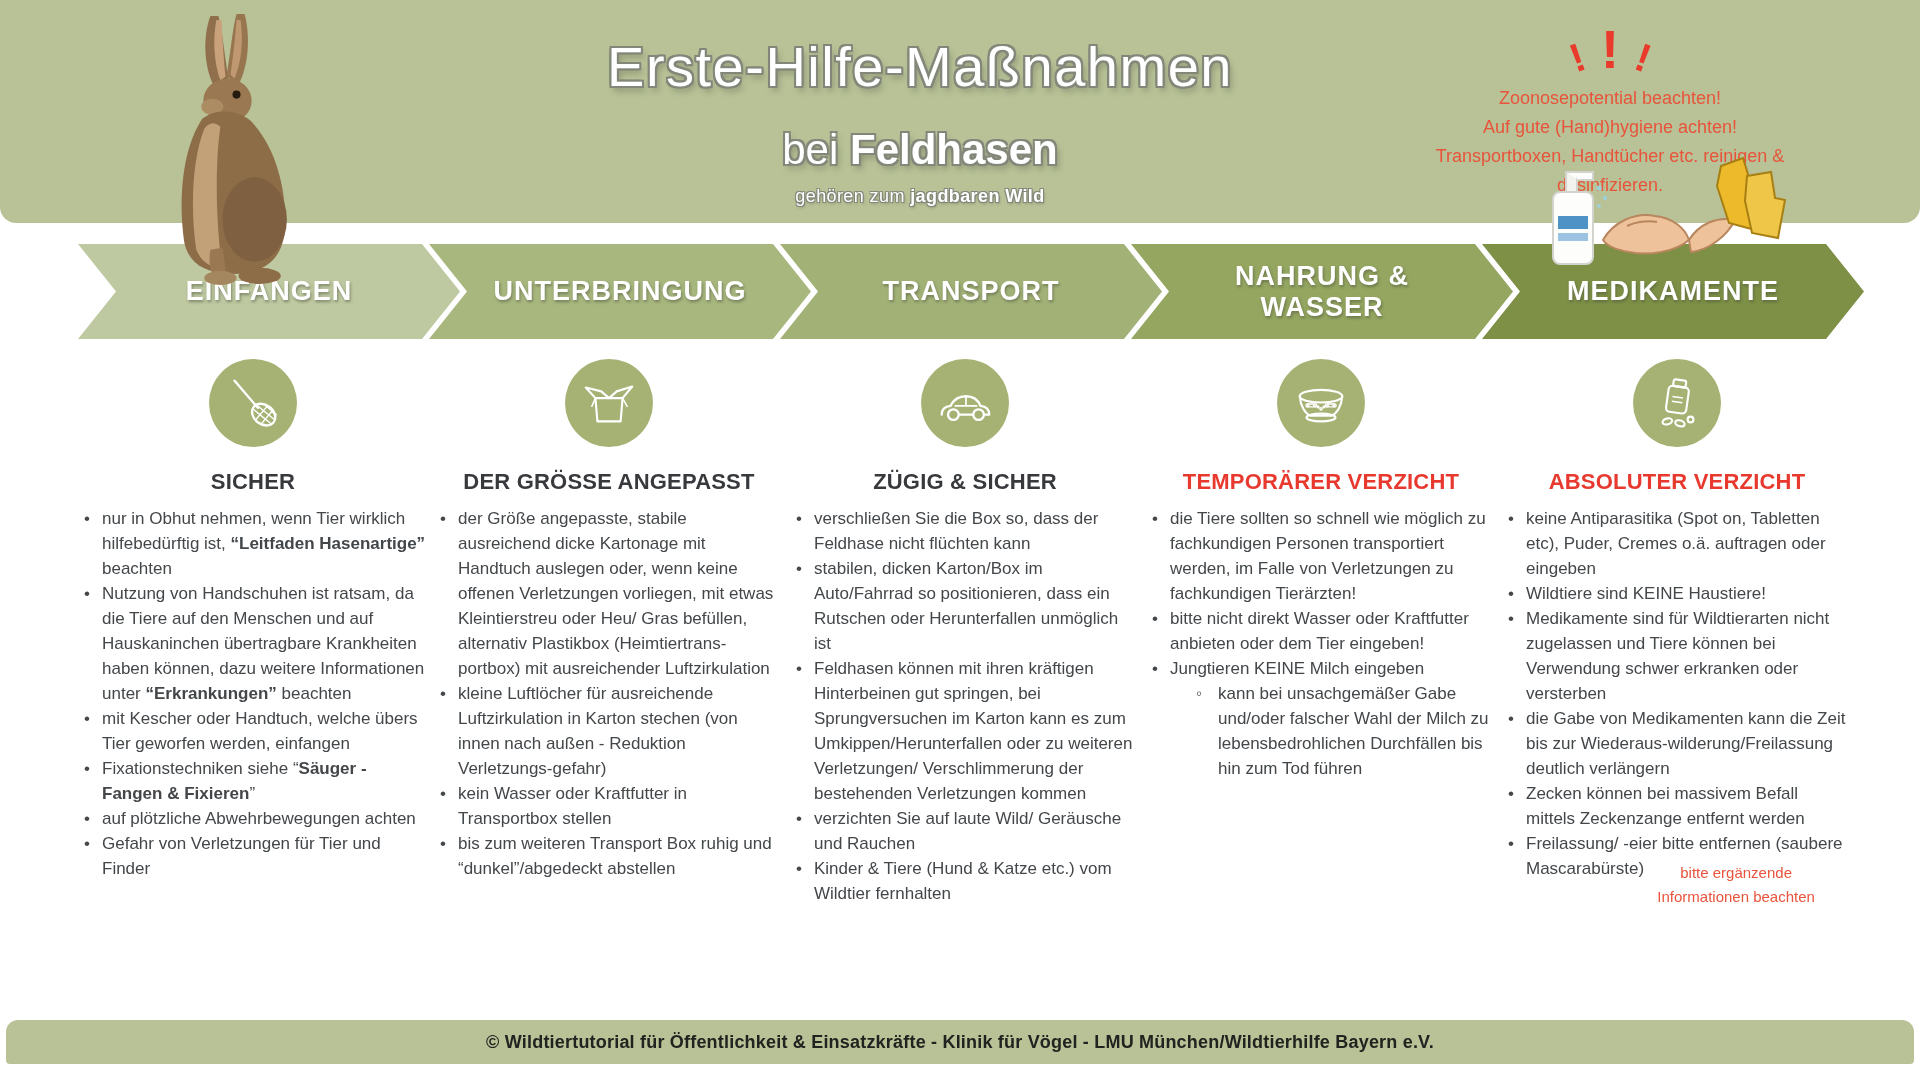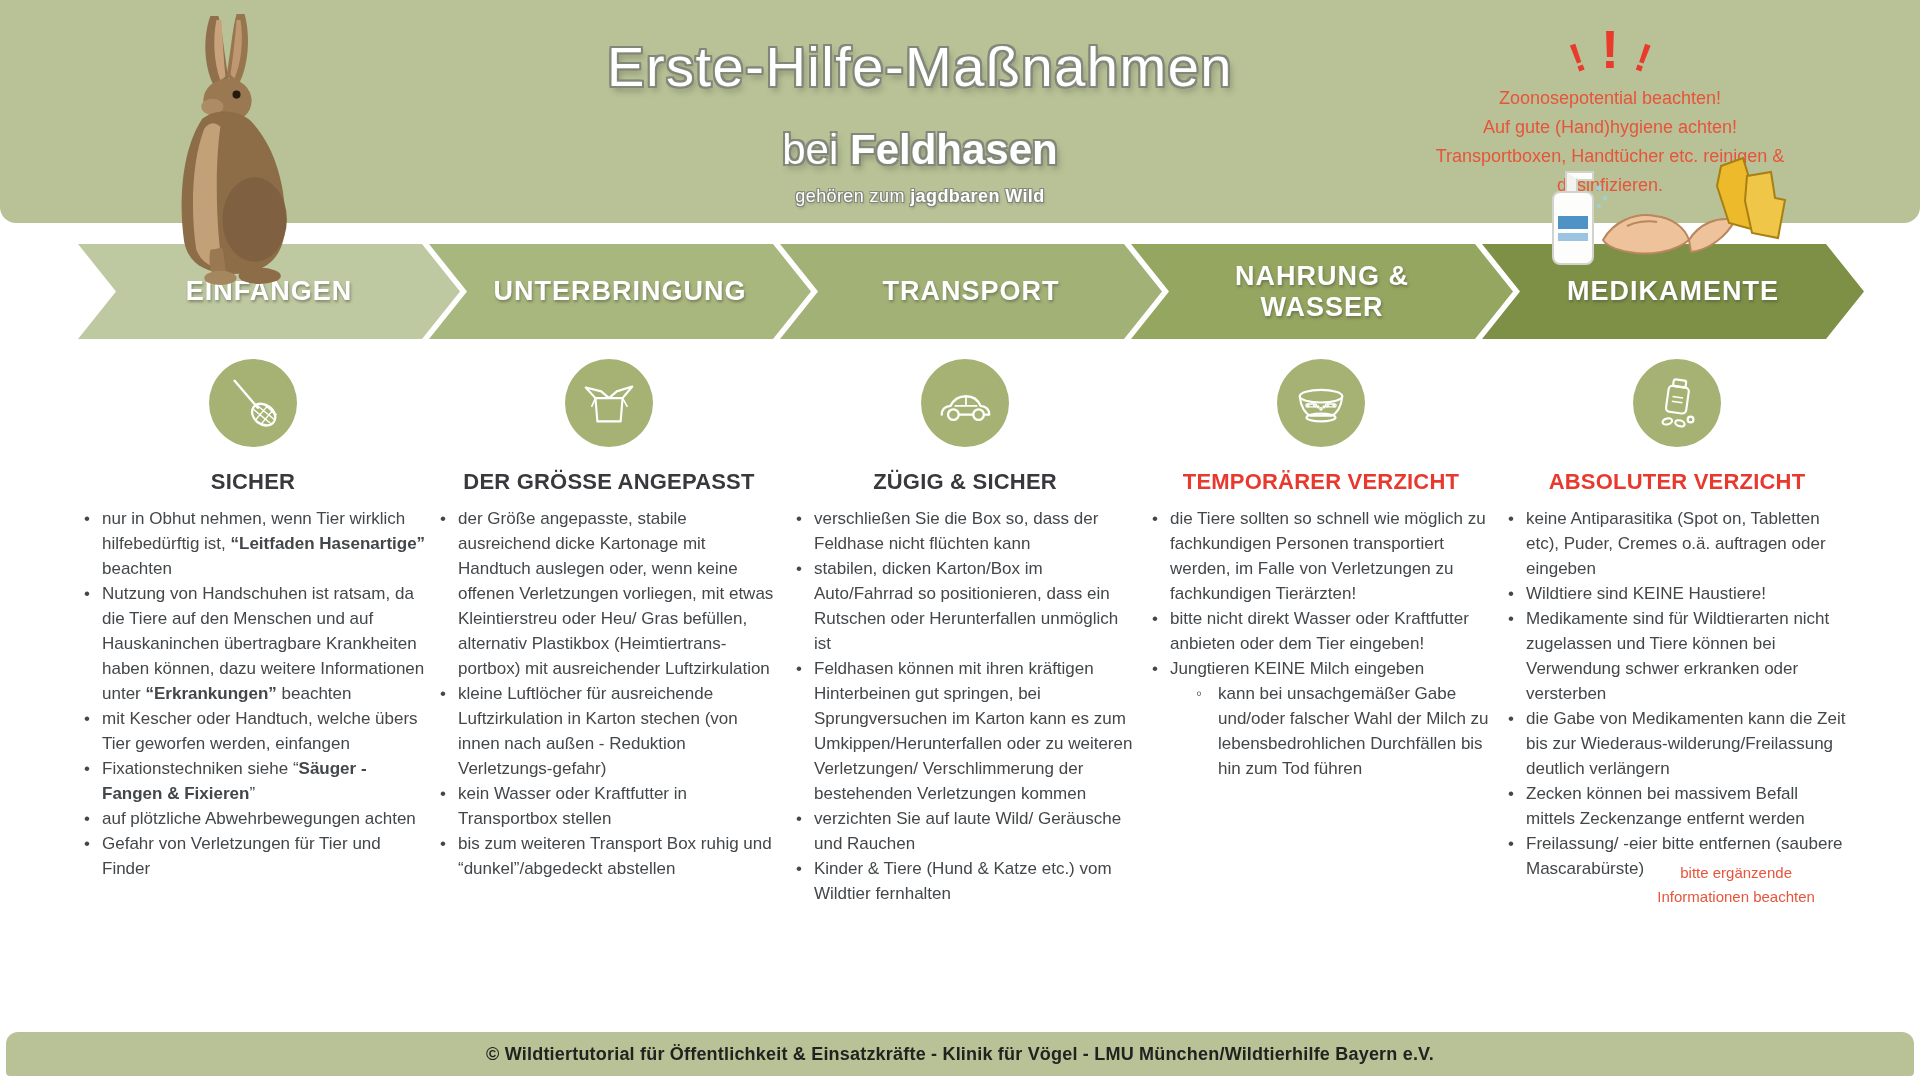--- a/index.html
+++ b/index.html
@@ -71,21 +71,21 @@
   .col li{position:relative;padding-left:22px;}
   .col li::before{content:"•";position:absolute;left:4px;top:0;}
   .col ul.sub{list-style:none;margin:0;padding:0;}
   .col ul.sub li{padding-left:26px;margin-left:22px;}
   .col ul.sub li::before{content:"◦";left:4px;}
   .b{font-weight:700;}
   .note{display:inline-block;width:172px;margin-left:6px;color:#e8543b;
     font-size:15px;line-height:24px;text-align:center;vertical-align:top;
     transform:translateY(5px);font-weight:500;}
   
-  .footer-band{position:absolute;left:6px;right:6px;bottom:4px;height:44px;
+  .footer-band{position:absolute;left:6px;right:6px;bottom:16px;height:44px;
     background:#b8c296;border-radius:12px 12px 4px 4px;display:flex;
     align-items:center;justify-content:center;z-index:2;}
   .footer-text{font-size:18px;font-weight:700;color:#20231f;letter-spacing:.2px;}
   
   .hare-art{position:absolute;left:130px;top:8px;width:205px;height:282px;z-index:4;}
   .hygiene-art{position:absolute;left:1535px;top:154px;width:265px;height:114px;z-index:4;}
 </style>
 </head>
 <body>
 

